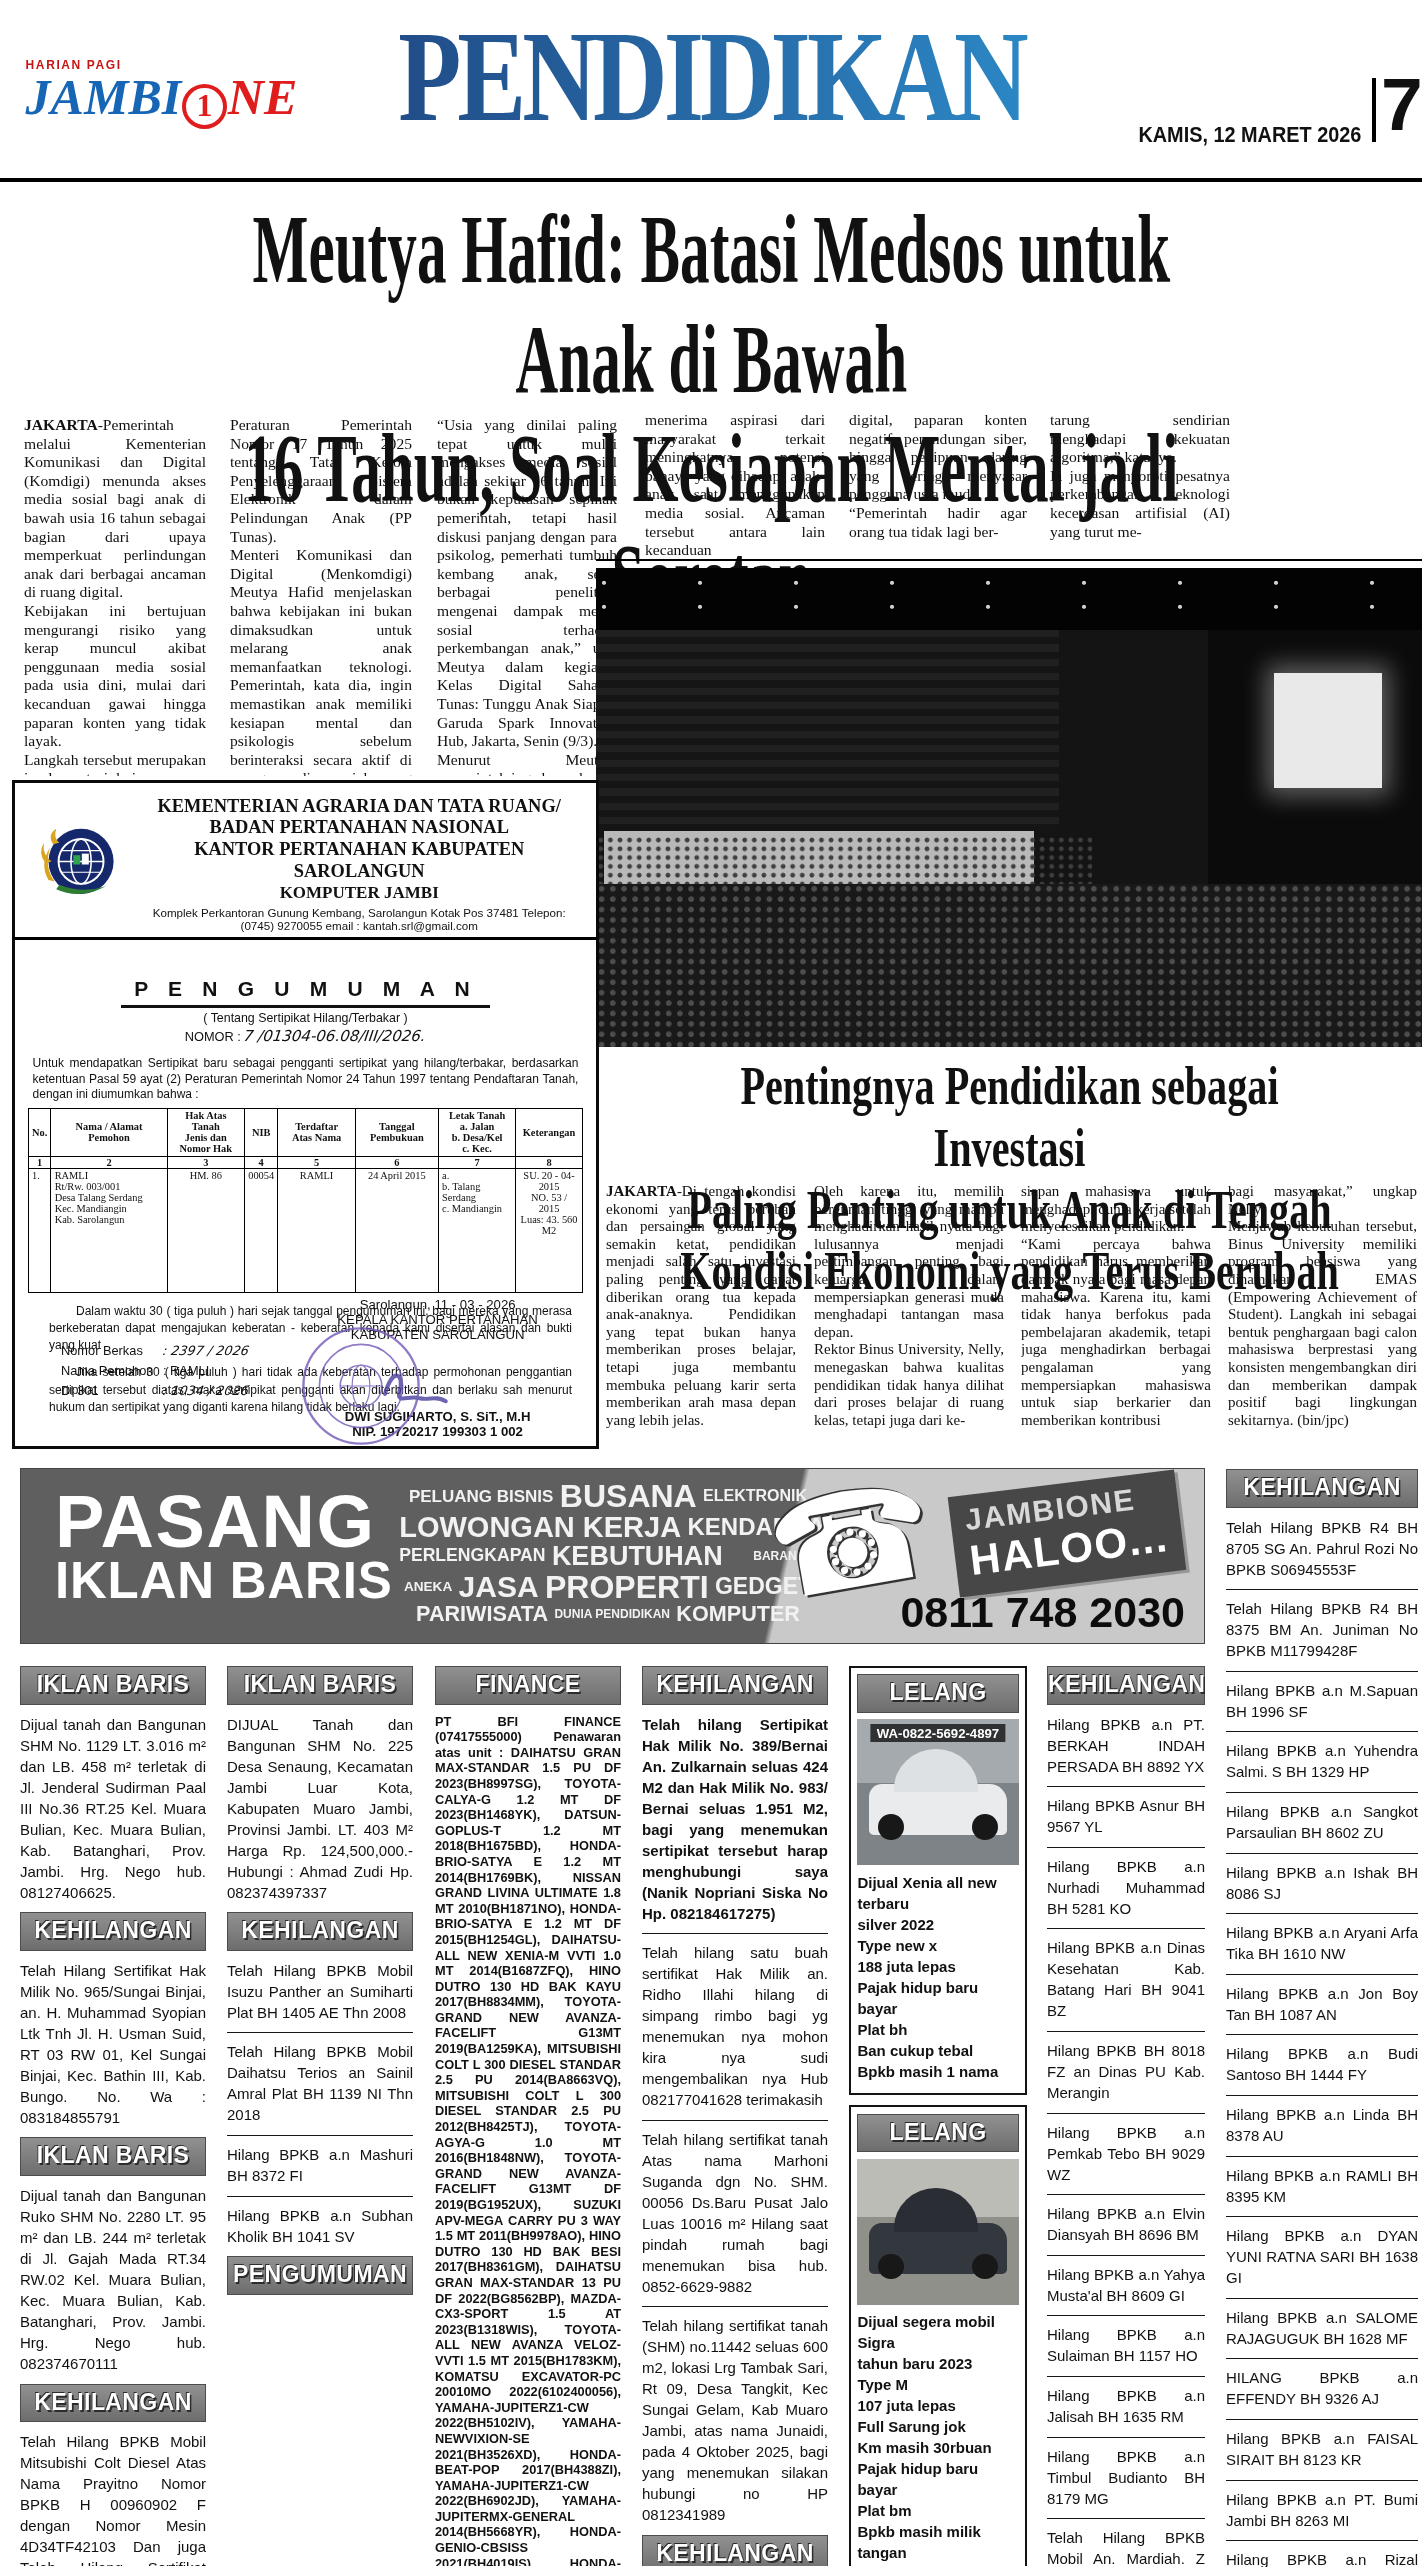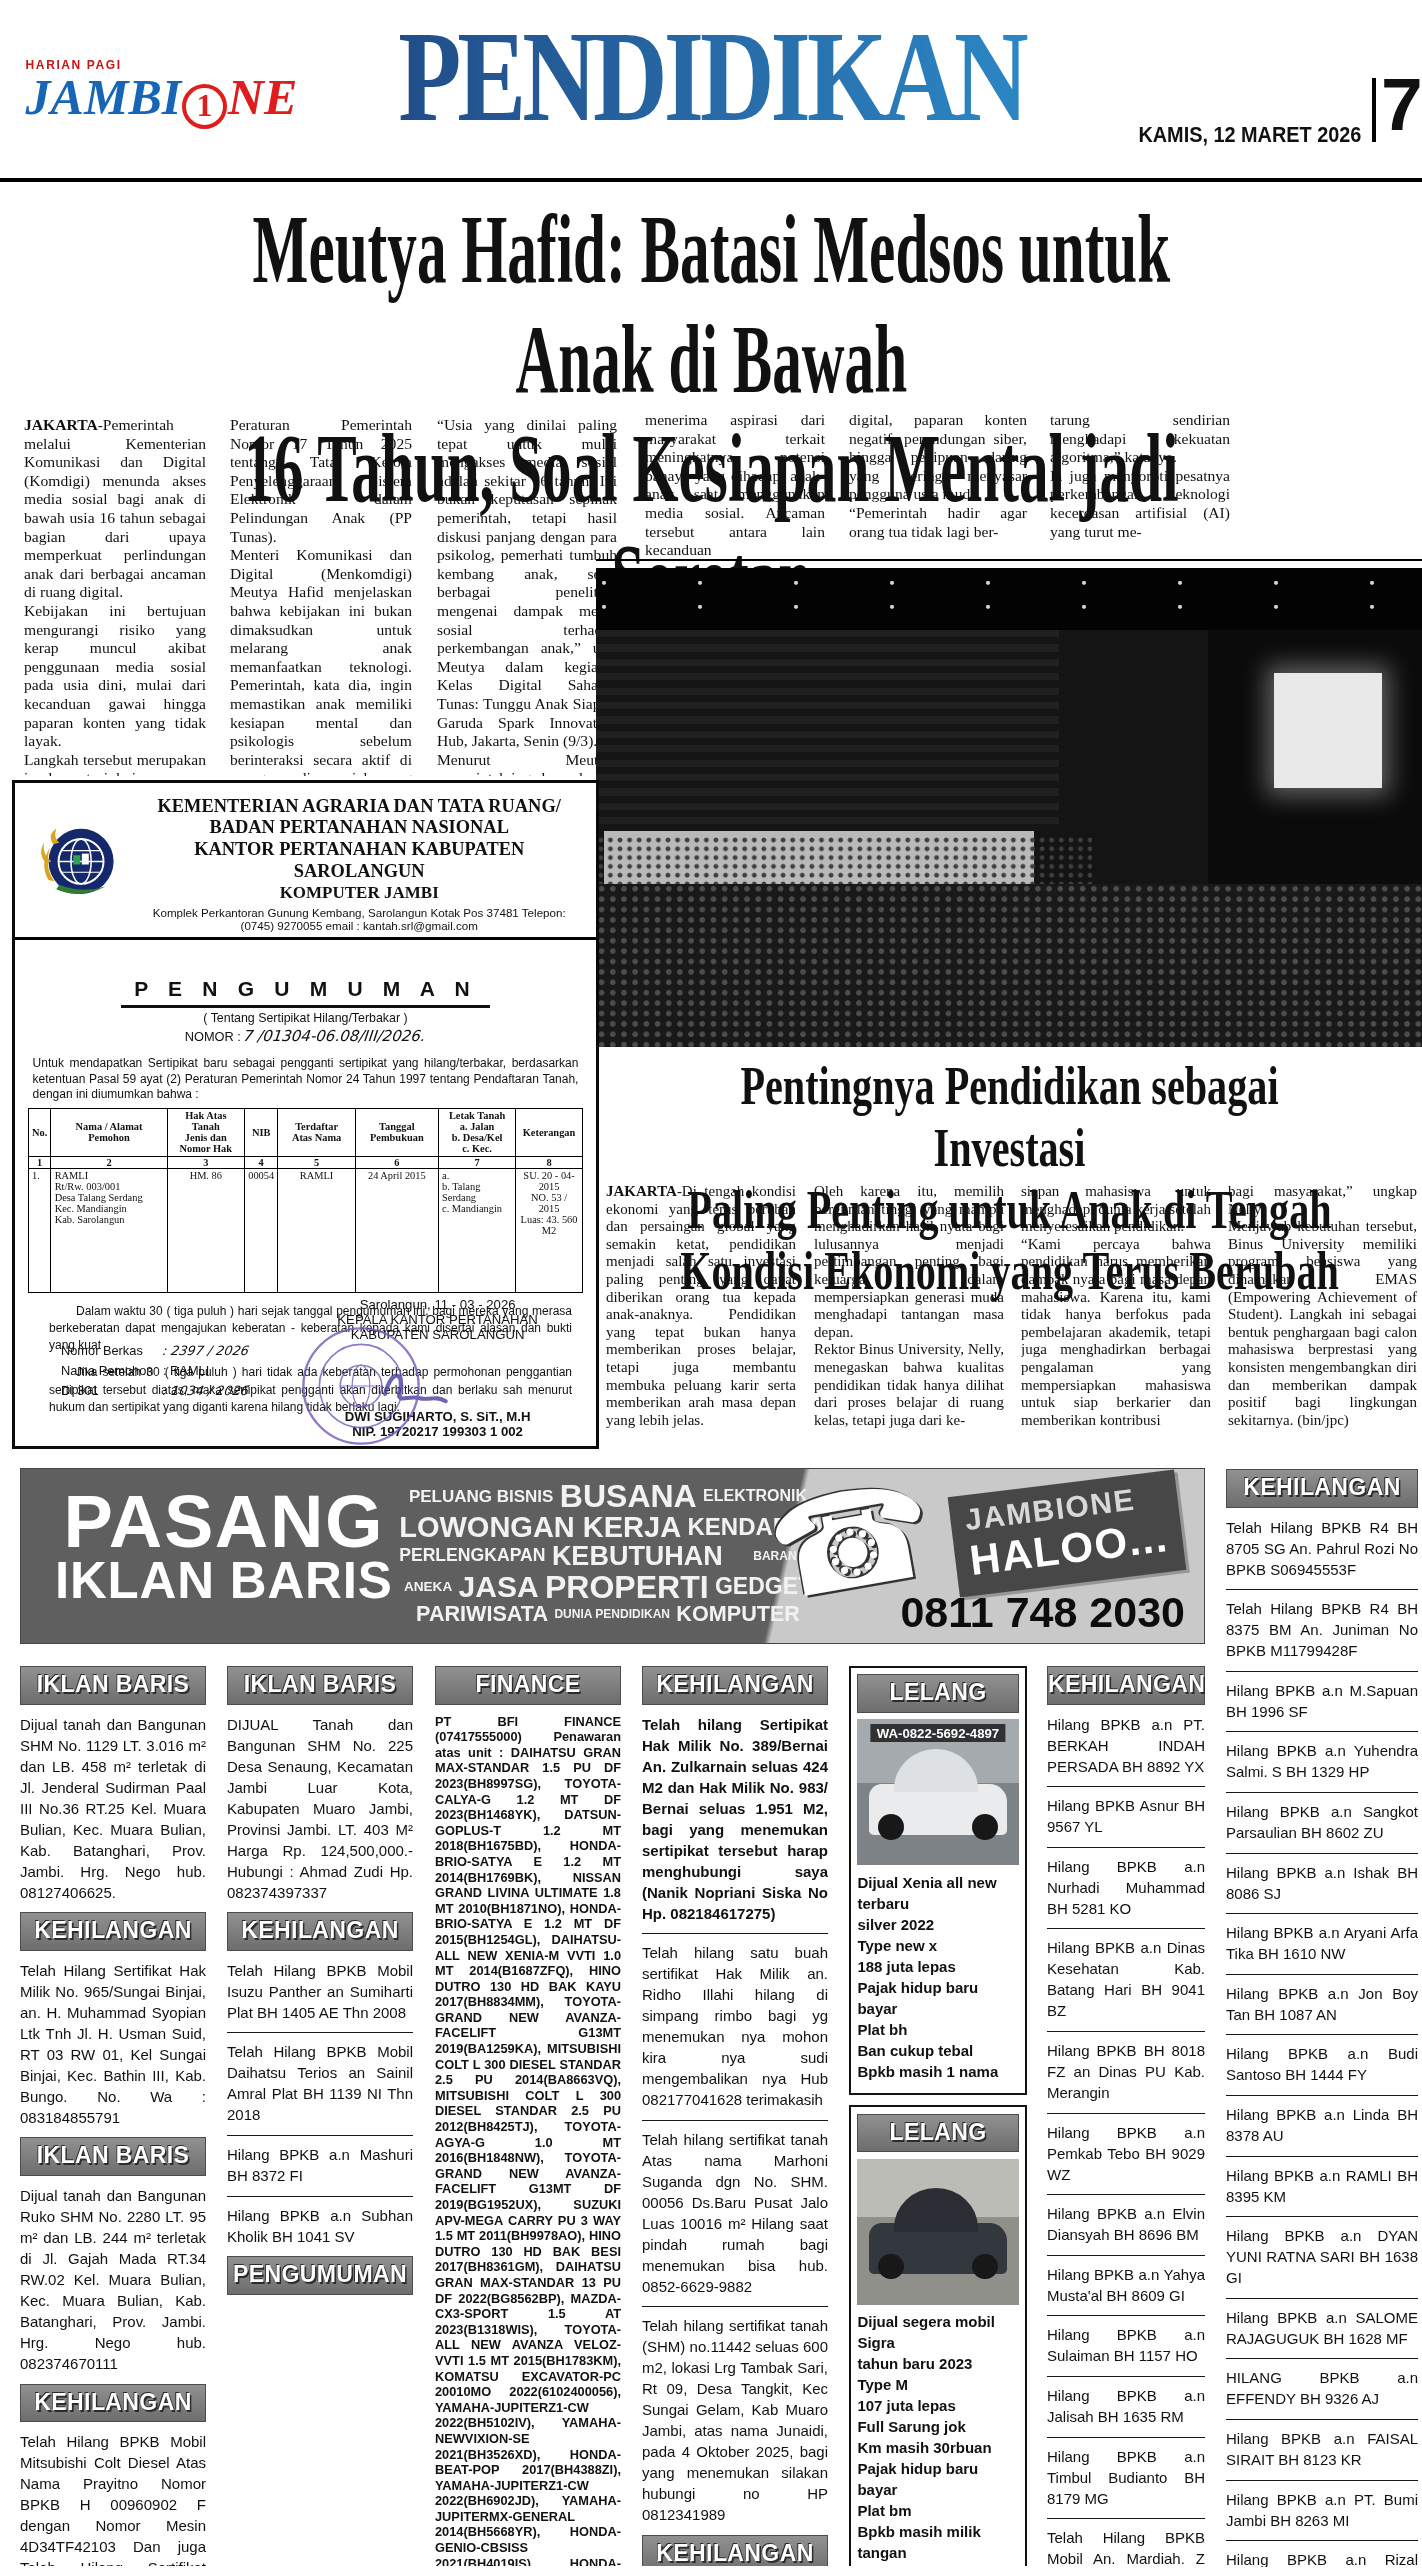--- a/index.html
+++ b/index.html
@@ -77,21 +77,21 @@
   .pg-nip{font-weight:bold;}
   .pg-stamp{position:absolute;left:-4.8px;top:21px;opacity:.8;}
   .pg-meta{position:absolute;left:46px;top:560px;font-family:"Liberation Sans",sans-serif;font-size:12.8px;}
   .pg-meta div{display:flex;margin-bottom:4.8px;}
   .pg-meta .ml{width:102px;}
   .pg-meta .hand{font-family:"DejaVu Sans",sans-serif;font-style:italic;transform:skewX(-10deg);}
 
   
   .banner{left:20px;top:1468px;width:1183px;height:174px;overflow:hidden;border:0.8px solid #444;
       background:linear-gradient(103deg,#5f5f5f 0 64%,#c9c9c9 64.5% 100%);}
-  .pasang{position:absolute;left:34px;top:17.6px;color:#fff;font-family:"Liberation Sans",sans-serif;font-weight:bold;line-height:.95;text-align:center;}
+  .pasang{position:absolute;left:34px;top:17.6px;color:#fff;font-family:"Liberation Sans",sans-serif;font-weight:bold;line-height:.95;}
   .pasang .l1{font-size:74px;letter-spacing:1.6px;}
   .pasang .l2{font-size:51px;letter-spacing:0.8px;}
   .cloud{position:absolute;left:375px;top:11.2px;width:424px;text-align:center;color:#f2f2f2;
       font-family:"Liberation Sans",sans-serif;font-weight:bold;}
   .cloud-line{line-height:1.0;margin-bottom:0.8px;white-space:nowrap;}
   .cloud-line span{margin:0 3.2px;vertical-align:middle;display:inline-block;}
   .phone-glyph{position:absolute;left:748px;top:6.4px;font-family:"DejaVu Sans",sans-serif;font-size:132px;color:#fff;
       text-shadow:2.4px 2.4px 0 #333,-1.6px -1.6px 0 #333;transform:rotate(-10deg);line-height:1;}
   .haloo{position:absolute;left:932px;top:14.4px;background:#474747;color:#fff;padding:8px 14.4px 11.2px;
       transform:rotate(-7deg);font-family:"Liberation Sans",sans-serif;font-weight:bold;box-shadow:3.2px 3.2px 0 rgba(0,0,0,.25);}

